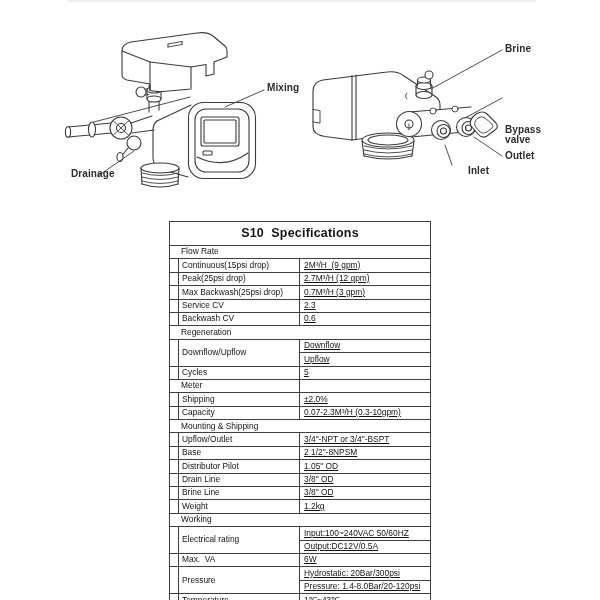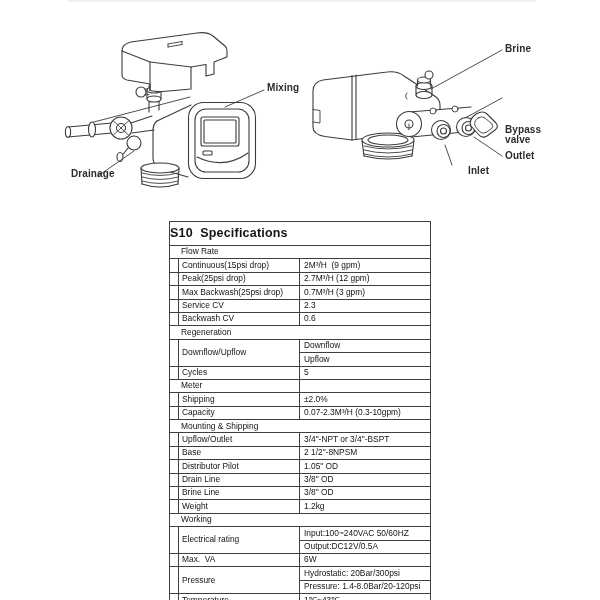--- a/index.html
+++ b/index.html
@@ -4,25 +4,25 @@
 <style>
   html,body{margin:0;padding:0;background:#fff;}
   .screen{position:relative;width:600px;height:600px;background:#ffffff;font-family:"Liberation Sans",sans-serif;overflow:hidden;}
   .top-artifact{position:absolute;left:68px;top:0;width:468px;height:2px;background:#eaf0f4;}
   .diagram{position:absolute;left:0;top:0;width:600px;height:215px;}
   .diagram svg{position:absolute;left:0;top:0;}
   .dlabel{position:absolute;font-size:10px;font-weight:bold;color:#2c2c2c;line-height:10px;letter-spacing:0.1px;white-space:pre;}
   .dlabel.wrap{white-space:normal;width:44px;}
   .spec-table{position:absolute;left:169px;top:221px;width:261px;border-collapse:collapse;table-layout:fixed;color:#141414;}
   .spec-table td{border:1px solid #3f3f3f;padding:0;vertical-align:middle;font-size:8.4px;line-height:9.5px;white-space:pre;overflow:hidden;}
-  .spec-table td.title{height:23px;font-size:12.5px;font-weight:bold;text-align:left;letter-spacing:0.2px;}
+  .spec-table td.title{height:23px;font-size:12.5px;font-weight:bold;text-align:center;letter-spacing:0.2px;}
   .spec-table tr.sec td{height:12.4px;padding-left:11px;margin-top:12px;}
   .spec-table tr.r td{height:12.4px;}
   .spec-table td.lb{padding-left:3px;}
-  .spec-table td.vl{padding-left:4px;}
+  .spec-table td.vl{padding-left:4px;text-decoration:underline;}
 </style>
 </head>
 <body>
 
 <div class="screen">
   <div class="top-artifact"></div>
 
   <div class="diagram">
     <svg width="600" height="215" viewBox="0 0 600 215" fill="none" stroke="#3b3b3b" stroke-width="1.1" stroke-linecap="round" stroke-linejoin="round">
 

